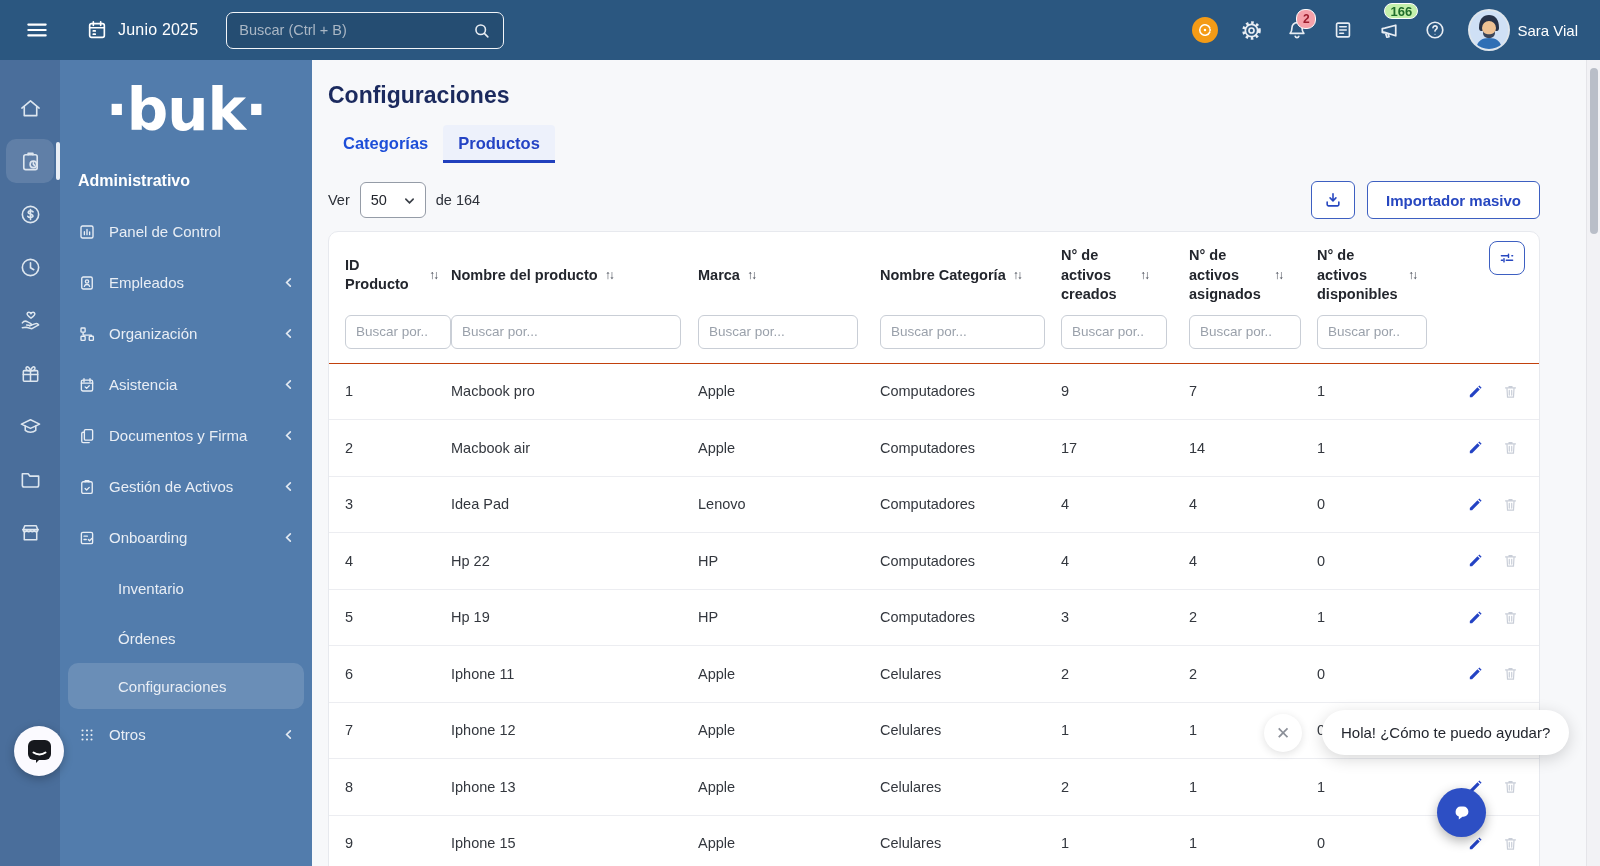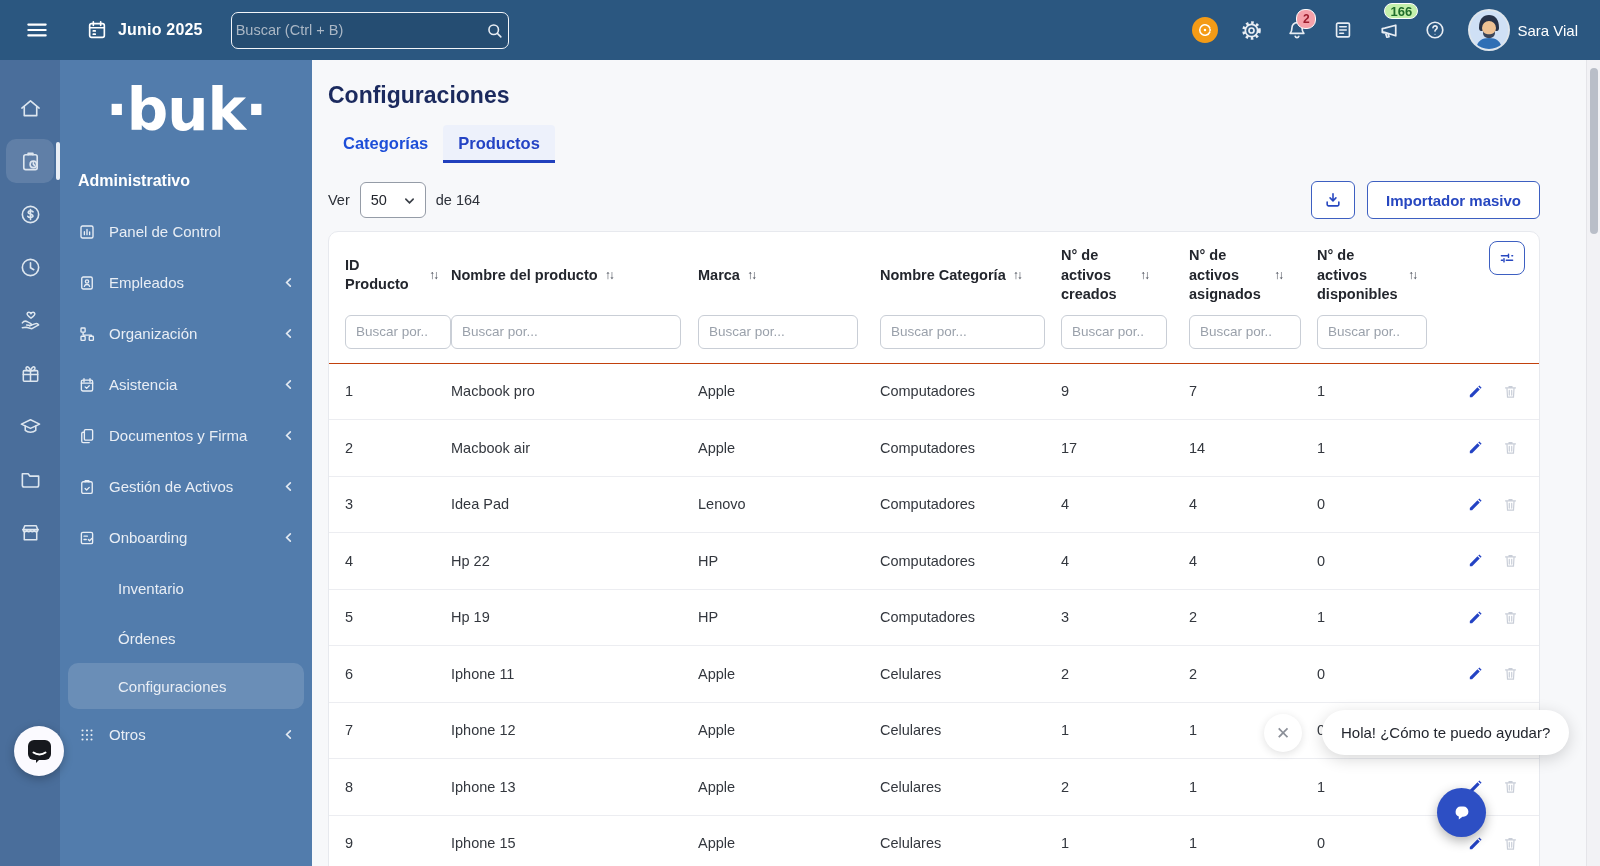--- a/index.html
+++ b/index.html
@@ -2,22 +2,22 @@
 <html><head>
 <meta charset="utf-8">
 <style>
   * { margin:0; padding:0; box-sizing:border-box; }
   html,body { width:1600px; height:866px; overflow:hidden; font-family:"Liberation Sans", sans-serif; background:#f7f8fa; }
 
   
   .topbar { position:absolute; left:0; top:0; width:1600px; height:60px; background:#2b5780; display:flex; align-items:center; padding:0 22px; color:#eef2f7; z-index:30; }
   .hamburger { width:30px; height:30px; display:flex; align-items:center; justify-content:center; cursor:pointer; }
   .date-group { display:flex; align-items:center; gap:10px; margin-left:34px; }
-  .date-text { font-size:16px; font-weight:700; color:#fff; letter-spacing:.2px; }
-  .search-box { margin-left:28px; width:278px; height:37px; background:#254d72; border:1.5px solid #f2f5f9; border-radius:7px; display:flex; align-items:center; padding:0 4px; }
+  .date-text { font-size:16px; font-weight:400; color:#fff; letter-spacing:.2px; }
+  .search-box { margin-left:28px; width:278px; height:37px; background:#254d72; border:1.5px solid #f2f5f9; border-radius:7px; display:flex; align-items:center; padding:0 12px; }
   .search-box input { flex:1; background:transparent; border:none; outline:none; color:#dfe6ee; font-size:14.5px; font-family:"Liberation Sans",sans-serif; }
   .search-box input::placeholder { color:#aab7c5; }
   .tb-right { margin-left:auto; display:flex; align-items:center; gap:8px; }
   .tb-icon { position:relative; width:38px; height:38px; display:flex; align-items:center; justify-content:center; cursor:pointer; color:#e8edf3; }
   .orange-circle { width:26px; height:26px; border-radius:50%; background:#f49b16; display:flex; align-items:center; justify-content:center; }
   .badge { position:absolute; font-weight:700; border-radius:9px; display:flex; align-items:center; justify-content:center; border:1.5px solid #fdfdfd; }
   .badge.red { top:-2px; right:0px; min-width:20px; height:20px; background:#f5a1aa; color:#9c1c2c; font-size:12px; padding:0 4px; }
   .badge.green { top:-8px; right:-10px; min-width:34px; height:16px; background:#c4f0ab; color:#1f6d2c; font-size:13px; padding:0 5px; border-radius:8px; }
   .avatar-wrap { display:flex; align-items:center; gap:9px; margin-left:8px; cursor:pointer; }
   .avatar { width:38px; height:38px; border-radius:50%; background:#cfe0f5; box-shadow:0 0 0 2px rgba(255,255,255,.85); overflow:hidden; }

